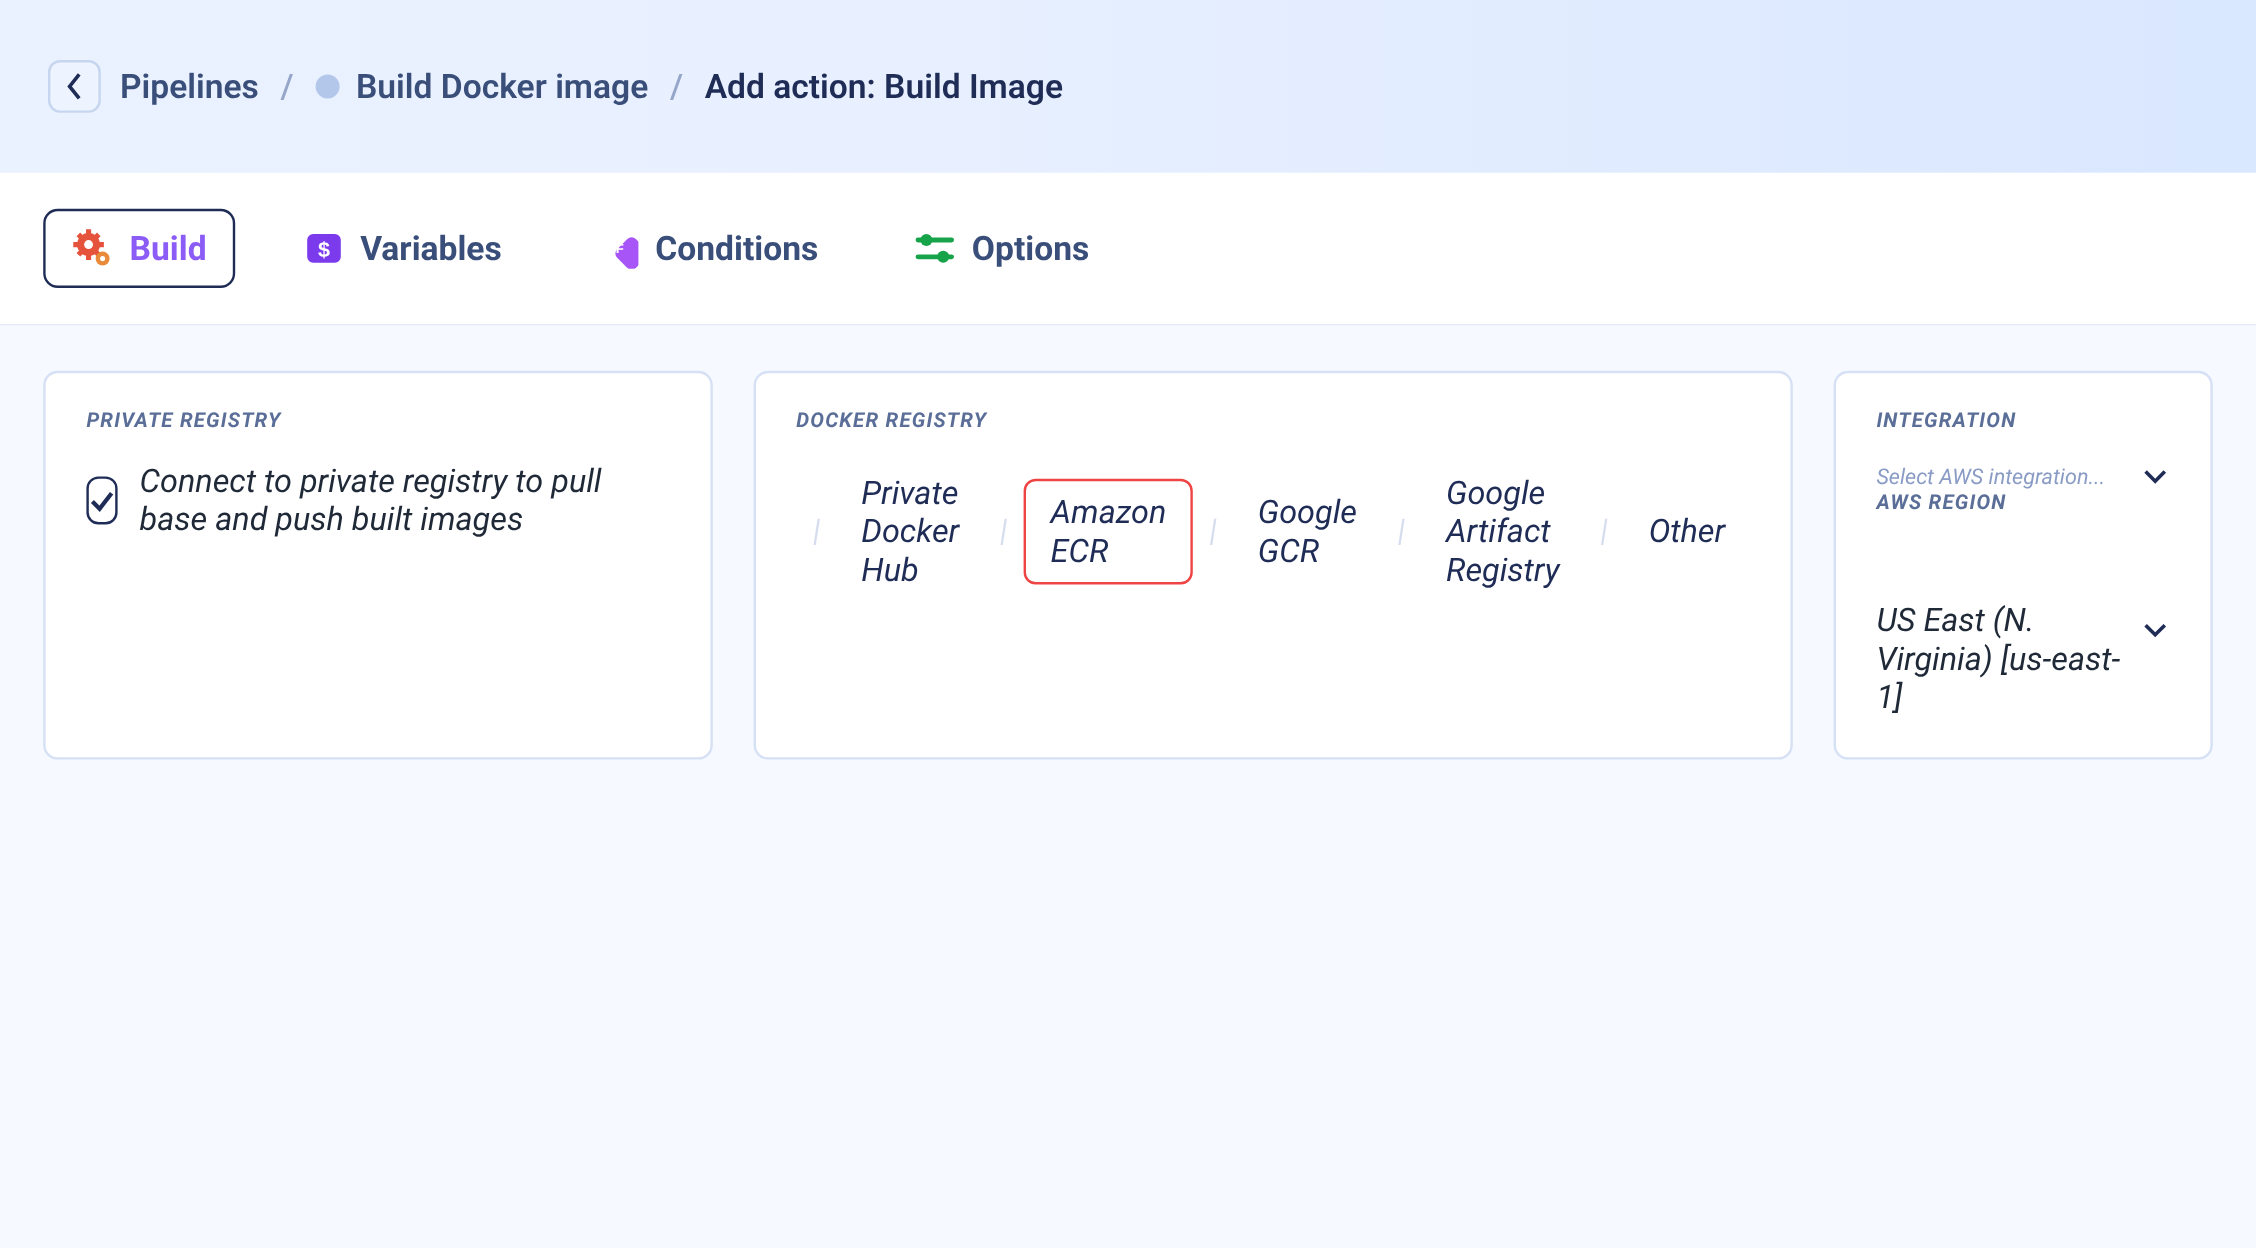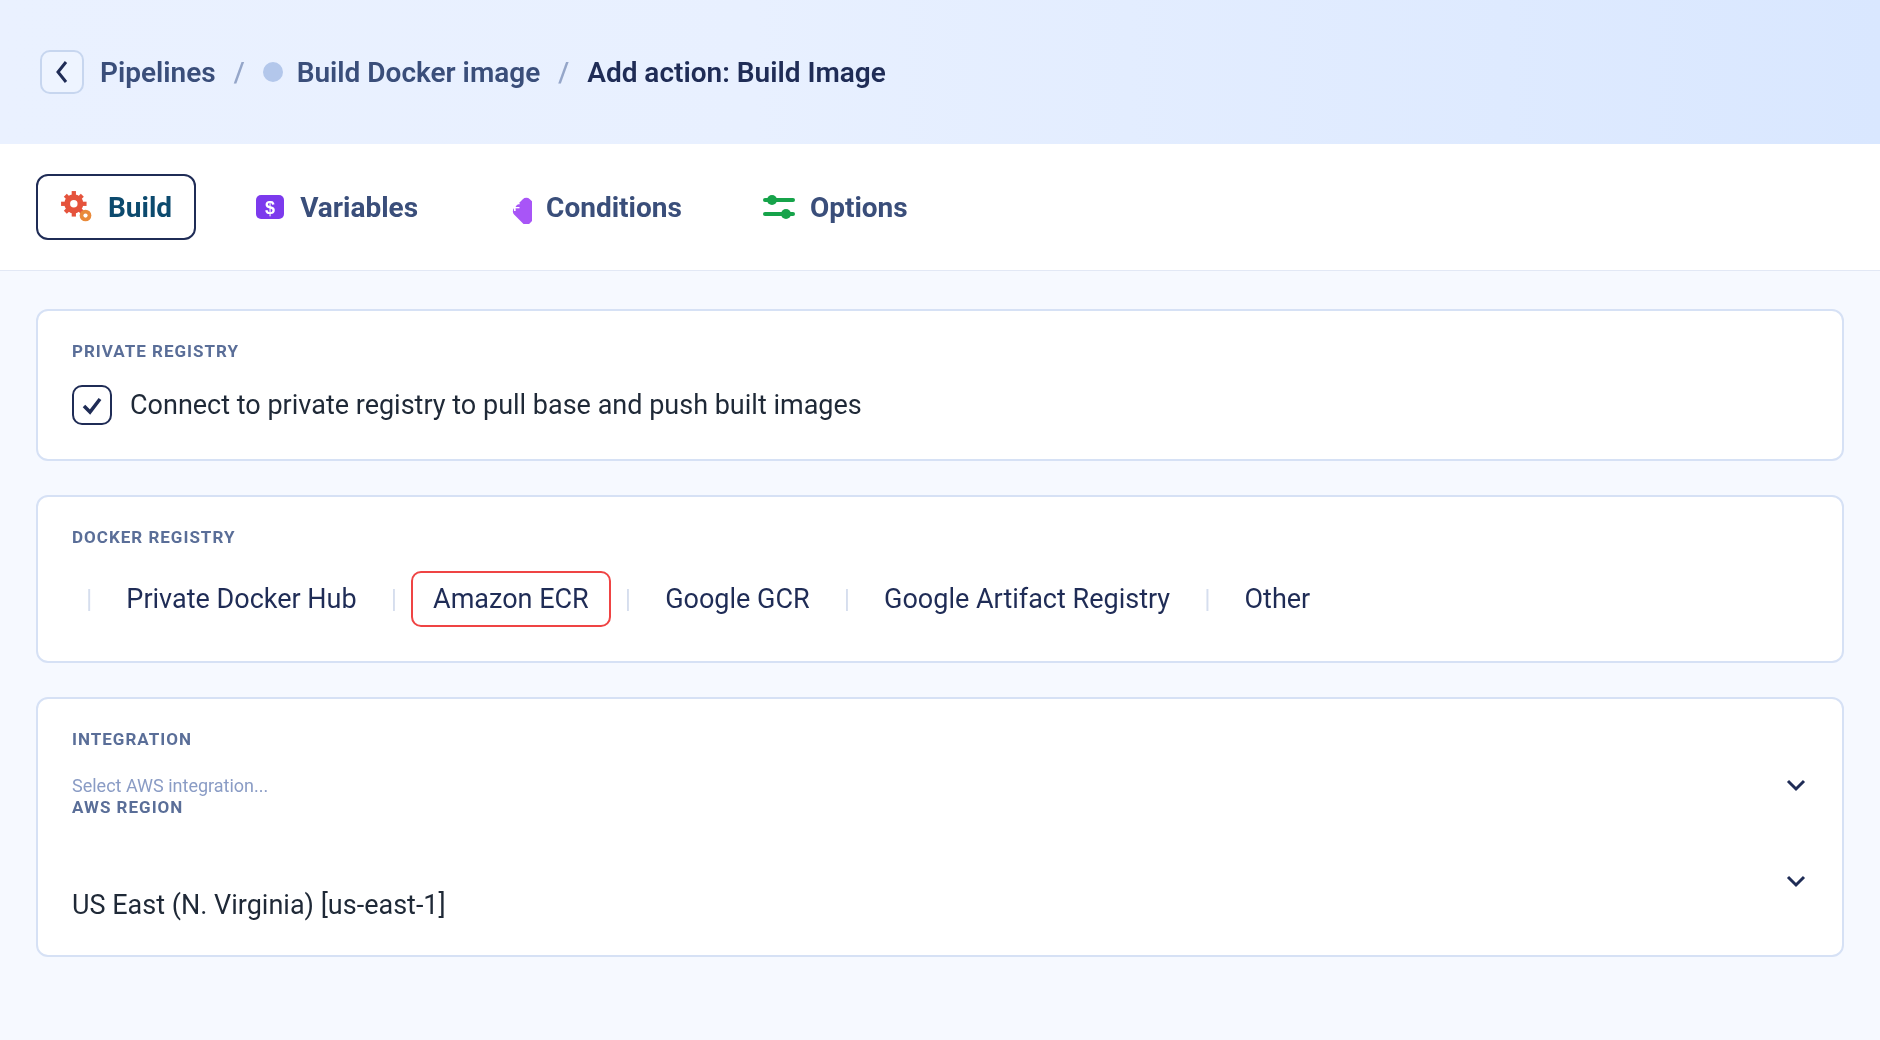--- a/index.html
+++ b/index.html
@@ -65,27 +65,27 @@
     gap: 14px;
     font-size: 28px;
     font-weight: 700;
     color: #3a4e7a;
     cursor: pointer;
     padding: 14px 22px;
     border-radius: 12px;
   }
   .tab.active {
     border: 2px solid #1f2c56;
-    color: #0c4a6e;
+    color: #8b5cf6;
     background: #fff;
   }
   .tab .icon svg { display: block; }
 
   
-  .content { padding: 38px 36px; display: flex; flex-direction: column; gap: 34px; }
+  .content { padding: 38px 36px; display: flex; flex-direction: row; gap: 34px; font-style: italic; }
   .panel {
     border: 2px solid #d6e1f5;
     border-radius: 12px;
     background: #fff;
     padding: 30px 34px 34px 34px;
   }
   .panel-label {
     font-size: 17px;
     font-weight: 700;
     letter-spacing: 1px;
@@ -94,21 +94,21 @@
   .panel-label + * { margin-top: 24px; }
 
   
   .check-row { display: flex; align-items: center; gap: 18px; }
   .checkbox {
     width: 40px; height: 40px; border: 2.5px solid #1f2c56;
     border-radius: 10px; display: inline-flex; align-items: center; justify-content: center;
     cursor: pointer;
   }
   .checkbox svg { stroke: #1f2c56; stroke-width: 3.5; fill: none; }
-  .check-label { font-size: 27px; color: #1f2937; text-align: right; }
+  .check-label { font-size: 27px; color: #1f2937; }
 
   
   .registry-row { display: flex; align-items: center; gap: 0; font-size: 27px; }
   .reg-sep { color: #d6deee; padding: 0 14px; font-size: 26px; }
   .reg-opt {
     padding: 10px 20px;
     border-radius: 10px;
     cursor: pointer;
     color: #1f2c56;
   }

